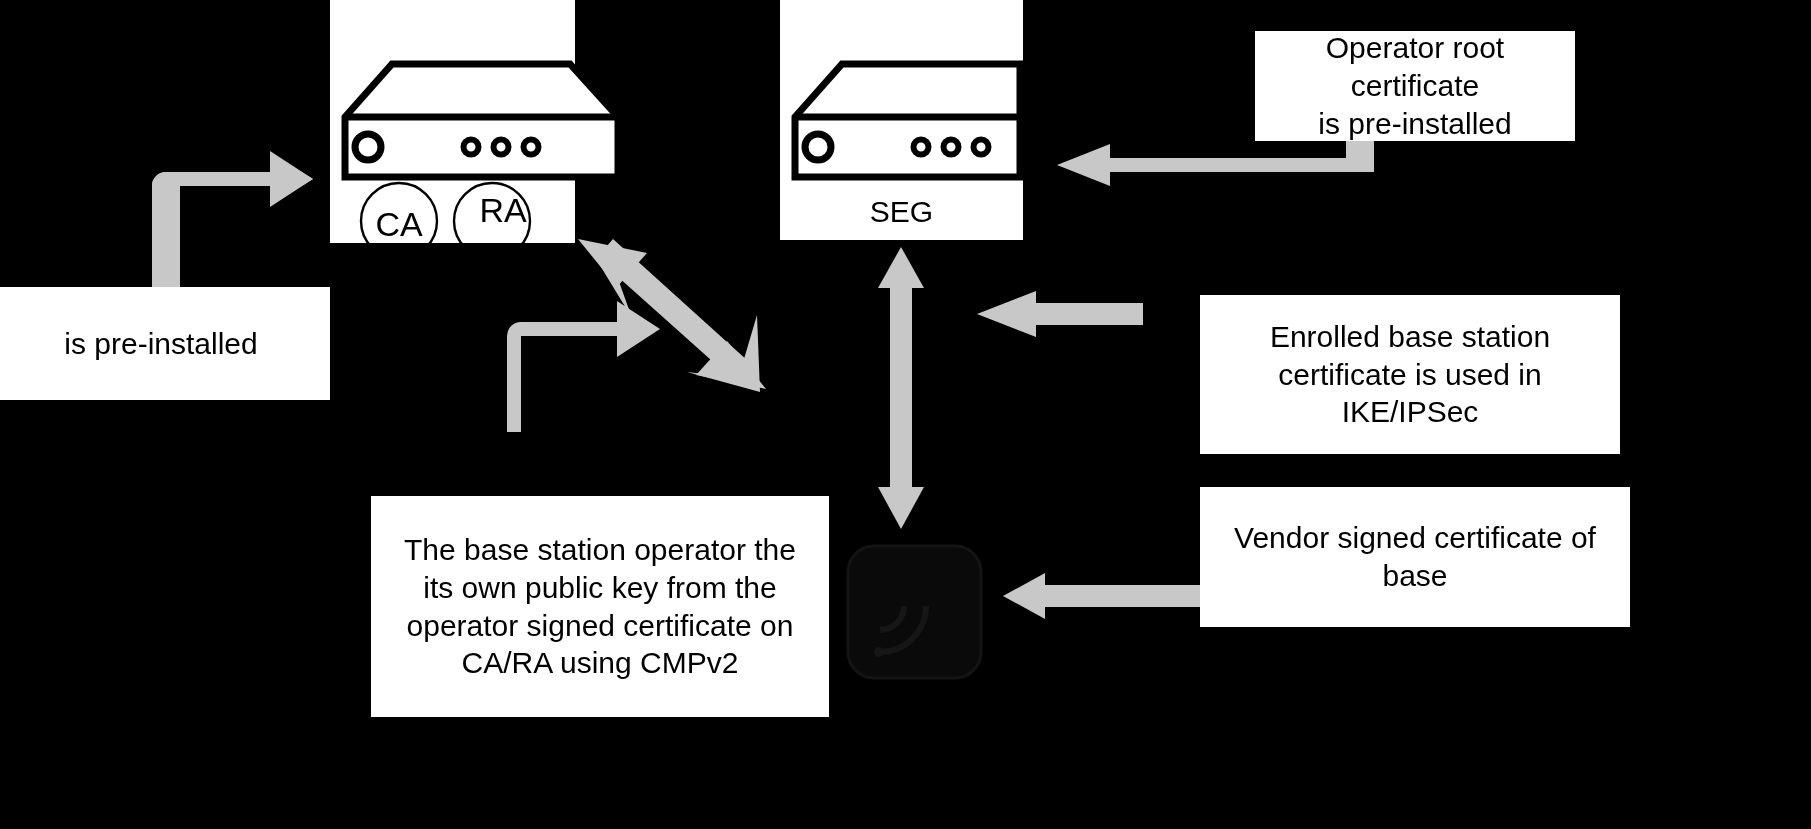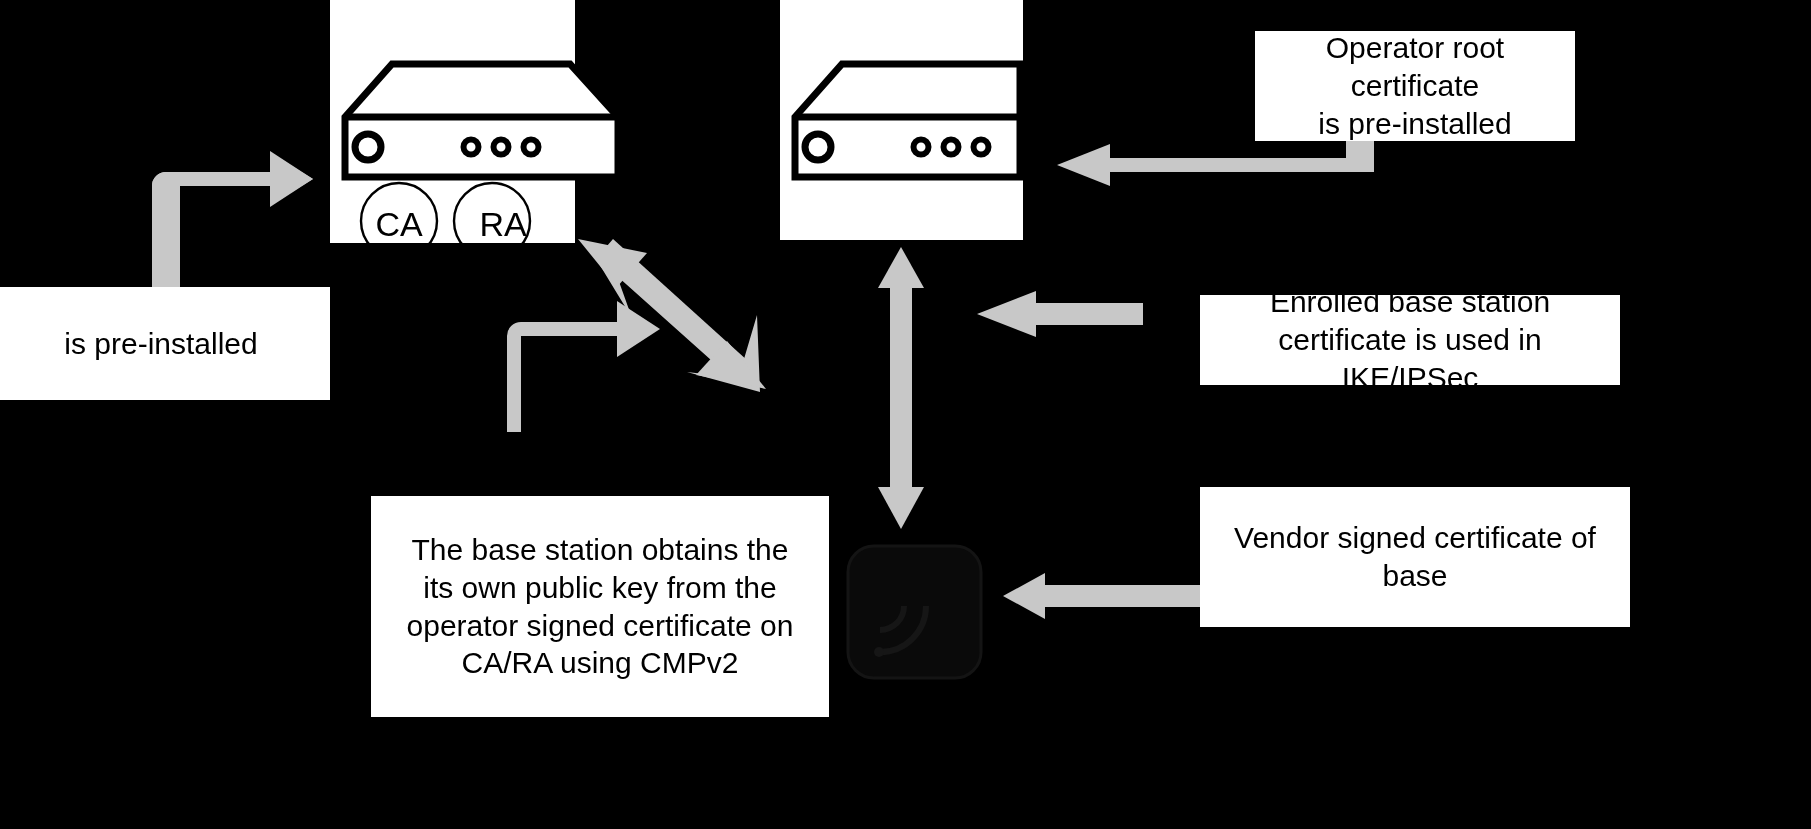--- a/index.html
+++ b/index.html
@@ -197,48 +197,49 @@
         L 1225 582
         L 1225 582
         L 1203 582
         Z"></path>
       <path class="arrow" d="M 1203 500 L 1225 500 L 1225 596 L 1203 596 Z"></path>
       <path class="arrow" d="M 1037 585 L 1225 585 L 1225 607 L 1037 607 Z"></path>
       <path class="arrow" d="M 1045 573 L 1045 619 L 1003 596 Z"></path>
     </g>
   </svg>
 
+  <div class="devlabel" style="left:780px; top:195px; width:243px;">SEG</div>
 
   <div class="circlelabel" style="left:361px; top:205px; width:76px;">CA</div>
 
-  <div class="circlelabel" style="left:454px; top:205px; width:98px;">RA</div>
+  <div class="circlelabel" style="left:454px; top:191px; width:98px;">RA</div>
 
   <div class="textbox" style="left:-8px; top:287px; width:338px; height:113px;">
     <span>
       <span>is pre-installed</span>
     </span>
   </div>
 
   <div class="textbox" style="left:1255px; top:31px; width:320px; height:110px;">
     <span>
       <span>Operator root certificate</span>
       <span>is pre-installed</span>
     </span>
   </div>
 
   <div class="textbox" style="left:371px; top:496px; width:458px; height:221px;">
     <span>
-      <span>The base station obtains the</span>
+      <span>The base station operator the</span>
       <span>its own public key from the</span>
       <span>operator signed certificate on</span>
       <span>CA/RA using CMPv2</span>
     </span>
   </div>
 
-  <div class="textbox" style="left:1200px; top:295px; width:420px; height:90px;">
+  <div class="textbox" style="left:1200px; top:295px; width:420px; height:159px;">
     <span>
       <span>Enrolled base station</span>
       <span>certificate is used in IKE/IPSec</span>
     </span>
   </div>
 
   <div class="textbox" style="left:1200px; top:487px; width:430px; height:140px;align-items:center;">
     <span>
       <span>Vendor signed certificate of base</span>
     </span>

